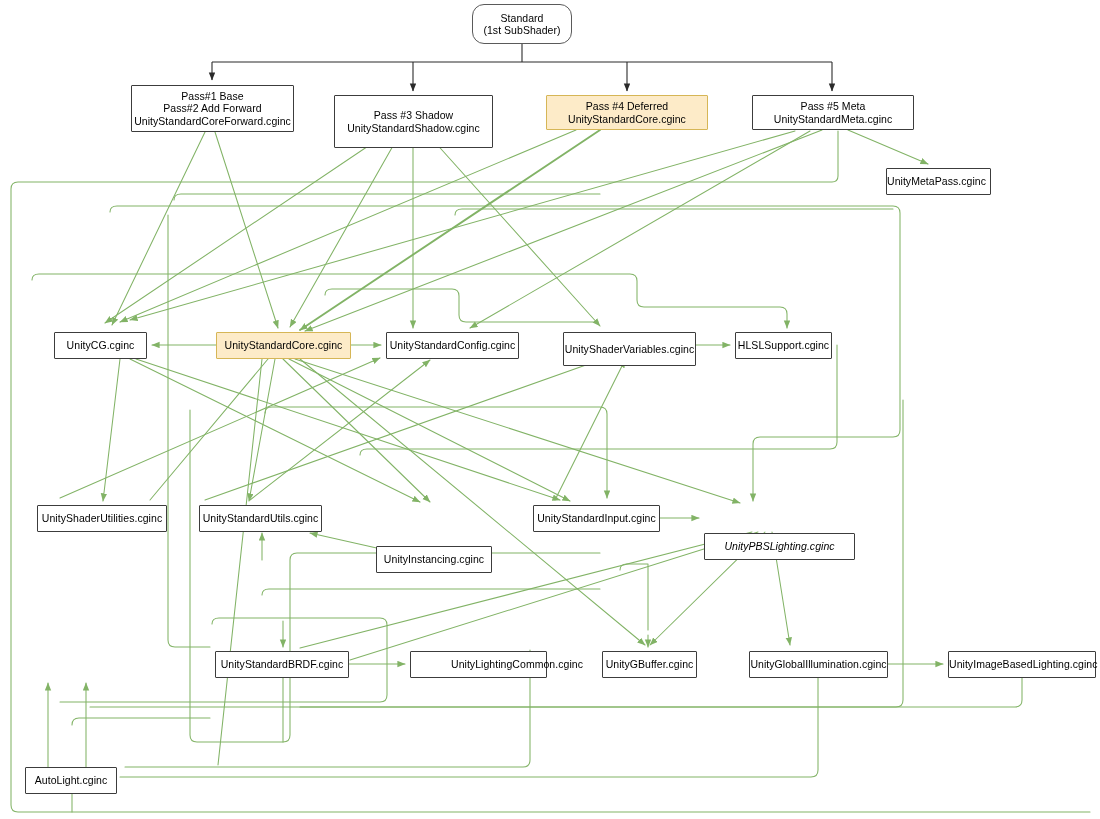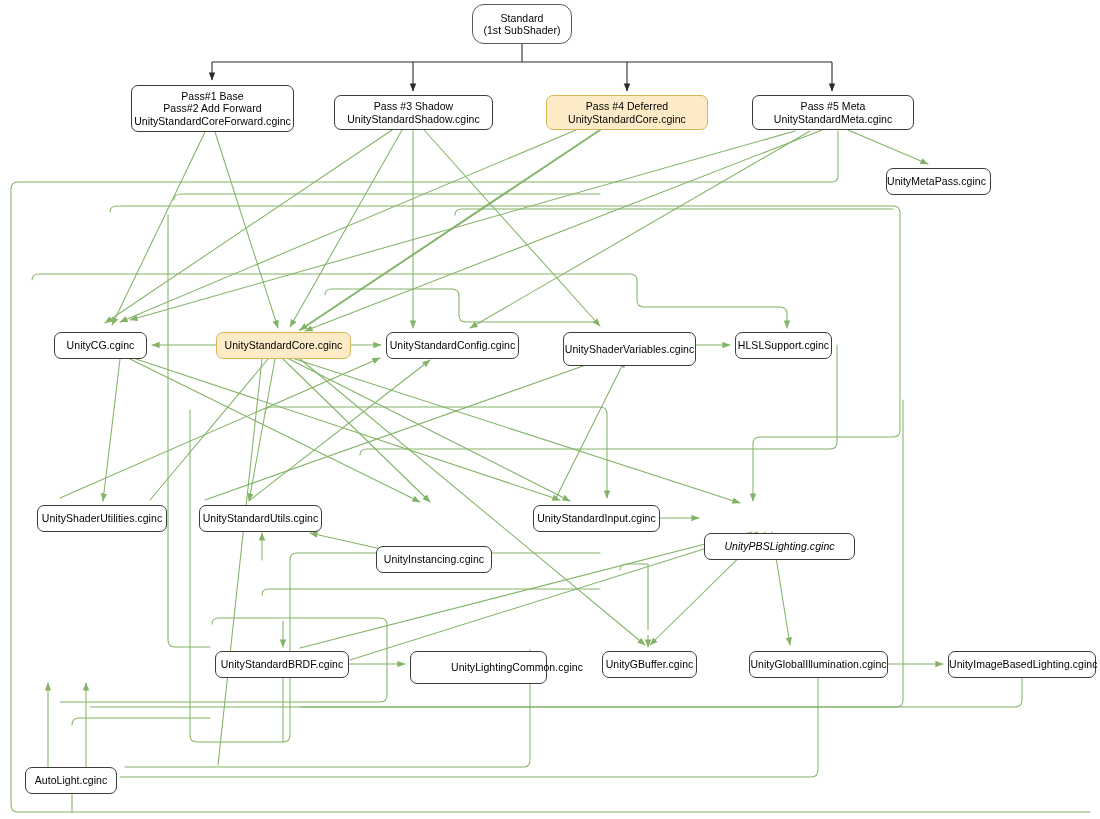--- a/index.html
+++ b/index.html
@@ -28,21 +28,21 @@
   }
   .node {
     position: absolute;
     box-sizing: border-box;
     display: flex;
     align-items: center;
     justify-content: center;
     text-align: center;
     background: #ffffff;
     border: 1px solid #3c3c3c;
-    border-radius: 7px;
+    border-radius: 1px;
     color: #000000;
     font-size: 10.5px;
     line-height: 12.5px;
     letter-spacing: 0.05px;
     white-space: pre-line;
     z-index: 5;
   }
   .node.root {
     border-radius: 12px;
     border: 1px solid #5a5a5a;
@@ -183,21 +183,21 @@
     <span class="node-label">Standard
 (1st SubShader)</span>
   </div>
 
   <div class="node" style="left:131px;top:85px;width:163px;height:47px;">
     <span class="node-label">Pass#1 Base
 Pass#2 Add Forward
 UnityStandardCoreForward.cginc</span>
   </div>
 
-  <div class="node" style="left:334px;top:95px;width:159px;height:35px;">
+  <div class="node" style="left:334px;top:95px;width:159px;height:53px;">
     <span class="node-label">Pass #3 Shadow
 UnityStandardShadow.cginc</span>
   </div>
 
   <div class="node highlight" style="left:546px;top:95px;width:162px;height:35px;">
     <span class="node-label">Pass #4 Deferred
 UnityStandardCore.cginc</span>
   </div>
 
   <div class="node" style="left:752px;top:95px;width:162px;height:35px;">
@@ -247,21 +247,21 @@
 
   <div class="node" style="left:704px;top:533px;width:151px;height:27px;font-style:italic;">
     <span class="node-label">UnityPBSLighting.cginc</span>
   </div>
 
 
   <div class="node" style="left:215px;top:651px;width:134px;height:27px;">
     <span class="node-label">UnityStandardBRDF.cginc</span>
   </div>
 
-  <div class="node" style="left:410px;top:651px;width:137px;height:33px;padding-left:40px;">
+  <div class="node" style="left:410px;top:651px;width:137px;height:27px;padding-left:40px;">
     <span class="node-label">UnityLightingCommon.cginc</span>
   </div>
 
   <div class="node" style="left:602px;top:651px;width:95px;height:27px;">
     <span class="node-label">UnityGBuffer.cginc</span>
   </div>
 
   <div class="node" style="left:749px;top:651px;width:139px;height:27px;">
     <span class="node-label">UnityGlobalIllumination.cginc</span>
   </div>

